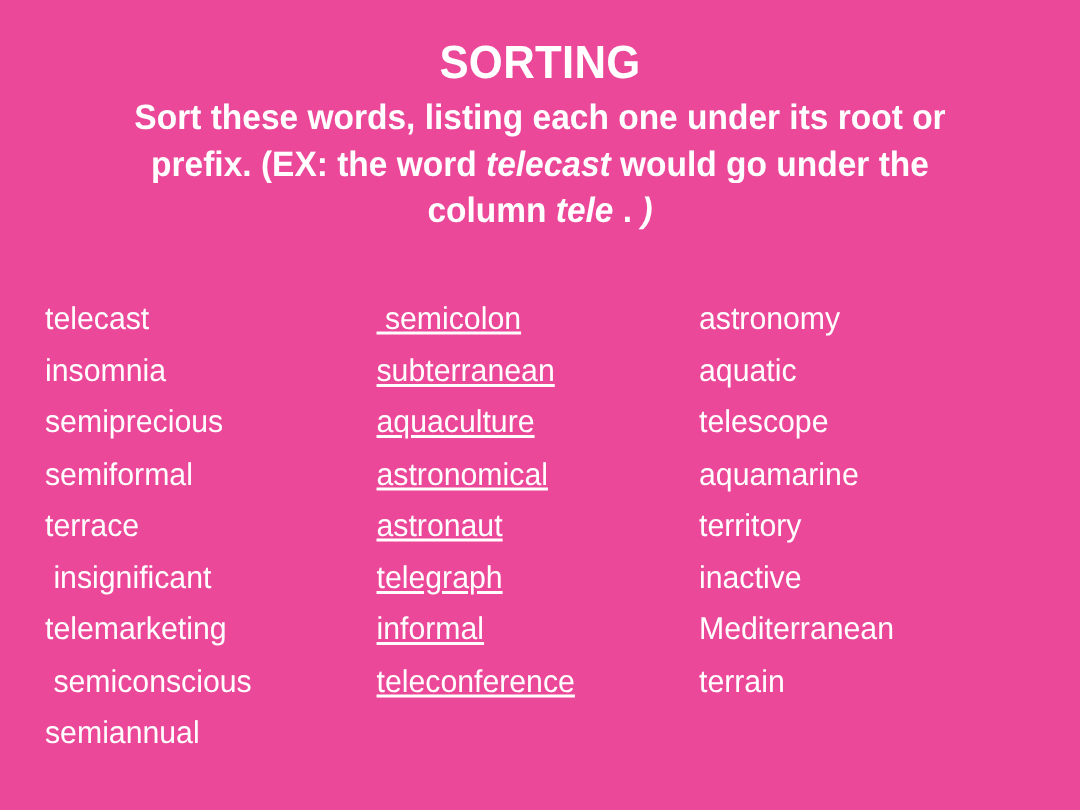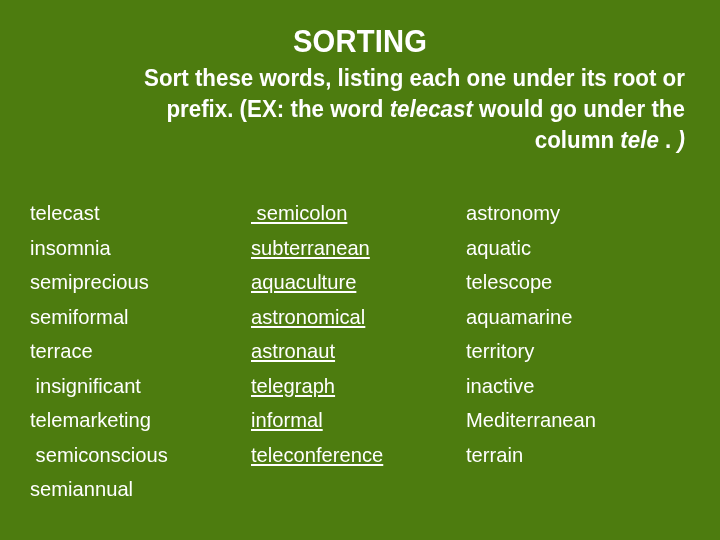--- a/index.html
+++ b/index.html
@@ -5,21 +5,21 @@
 <style>
   html, body {
     margin: 0;
     padding: 0;
     background: #000000;
   }
   #slide {
     position: relative;
     width: 720px;
     height: 540px;
-    background: #4d7c0f;
+    background: #ec4899;
     color: #ffffff;
     overflow: hidden;
     font-family: "Liberation Sans", "DejaVu Sans", sans-serif;
     -webkit-font-smoothing: antialiased;
   }
 
   
   #title-block {
     position: absolute;
     left: 0;
@@ -35,21 +35,21 @@
     margin: 0;
     transform: scaleX(0.94);
     transform-origin: center center;
   }
 
   #subtitle-block {
     position: absolute;
     left: 18px;
     top: 63px;
     width: 684px;
-    text-align: right;
+    text-align: center;
   }
   .subtitle-line {
     font-size: 23.5px;
     font-weight: bold;
     line-height: 31px;
     white-space: nowrap;
     transform: scaleX(0.95);
     transform-origin: center center;
   }
   .subtitle-line .ital {

